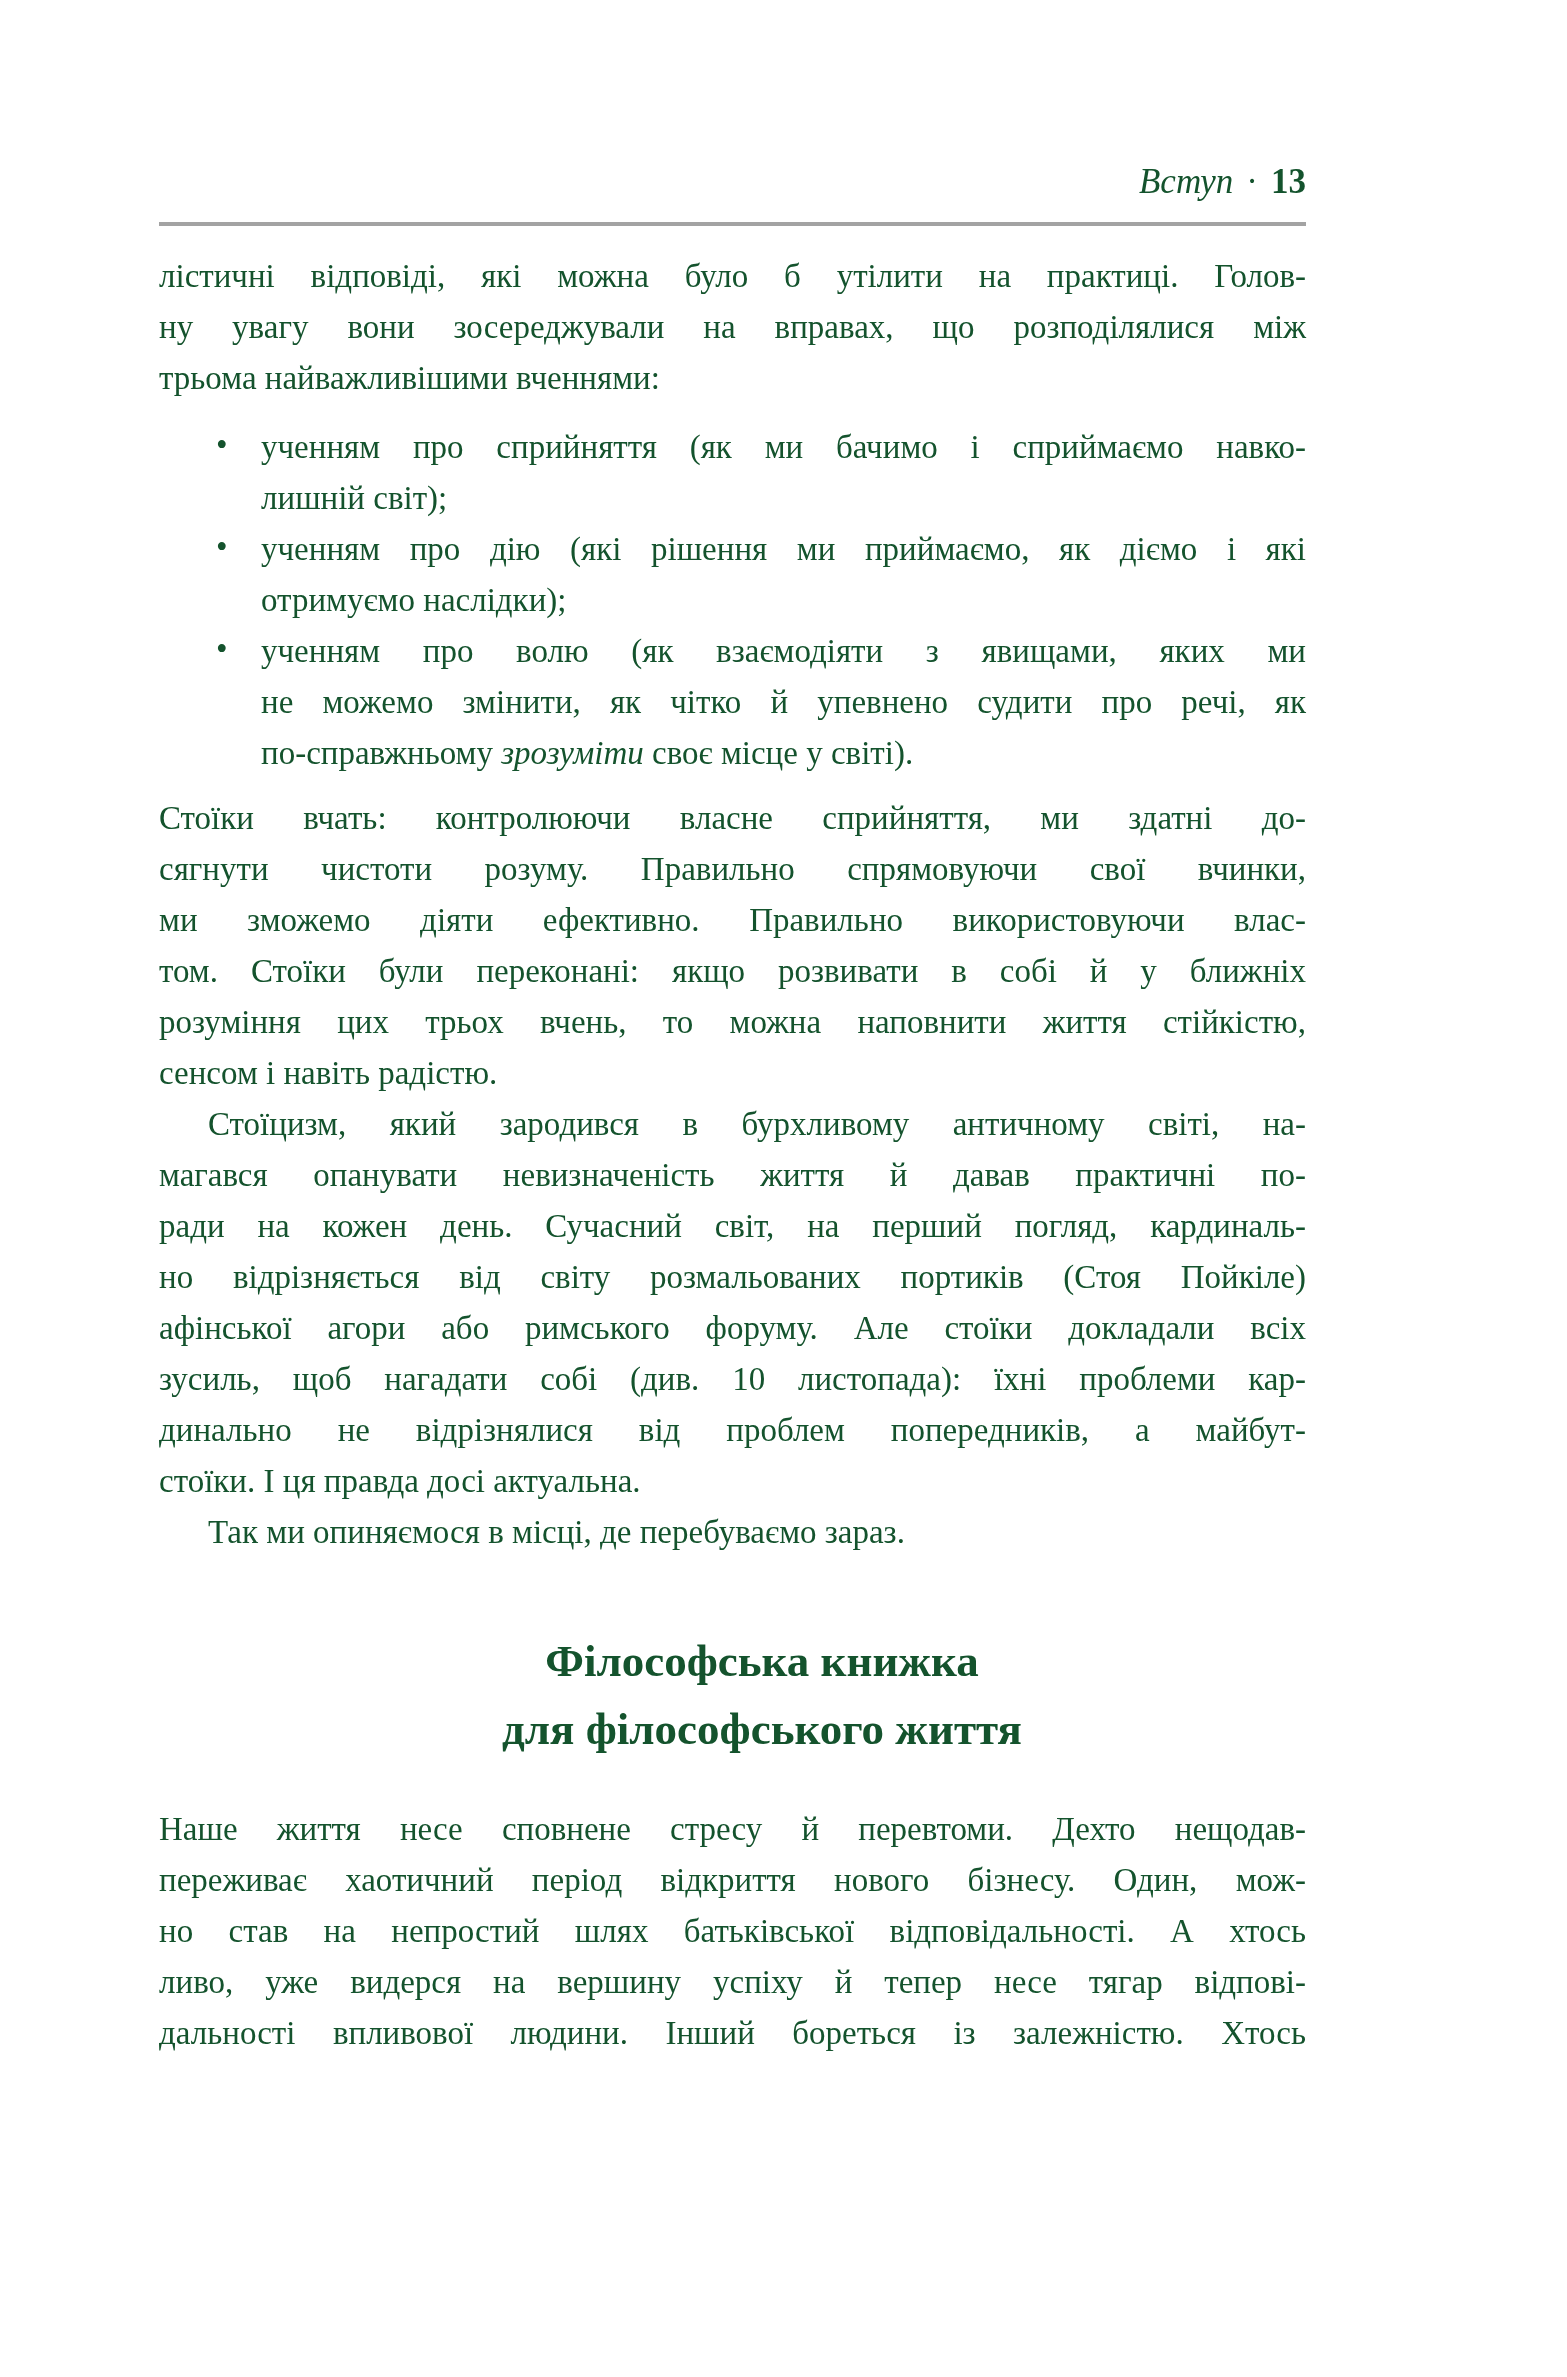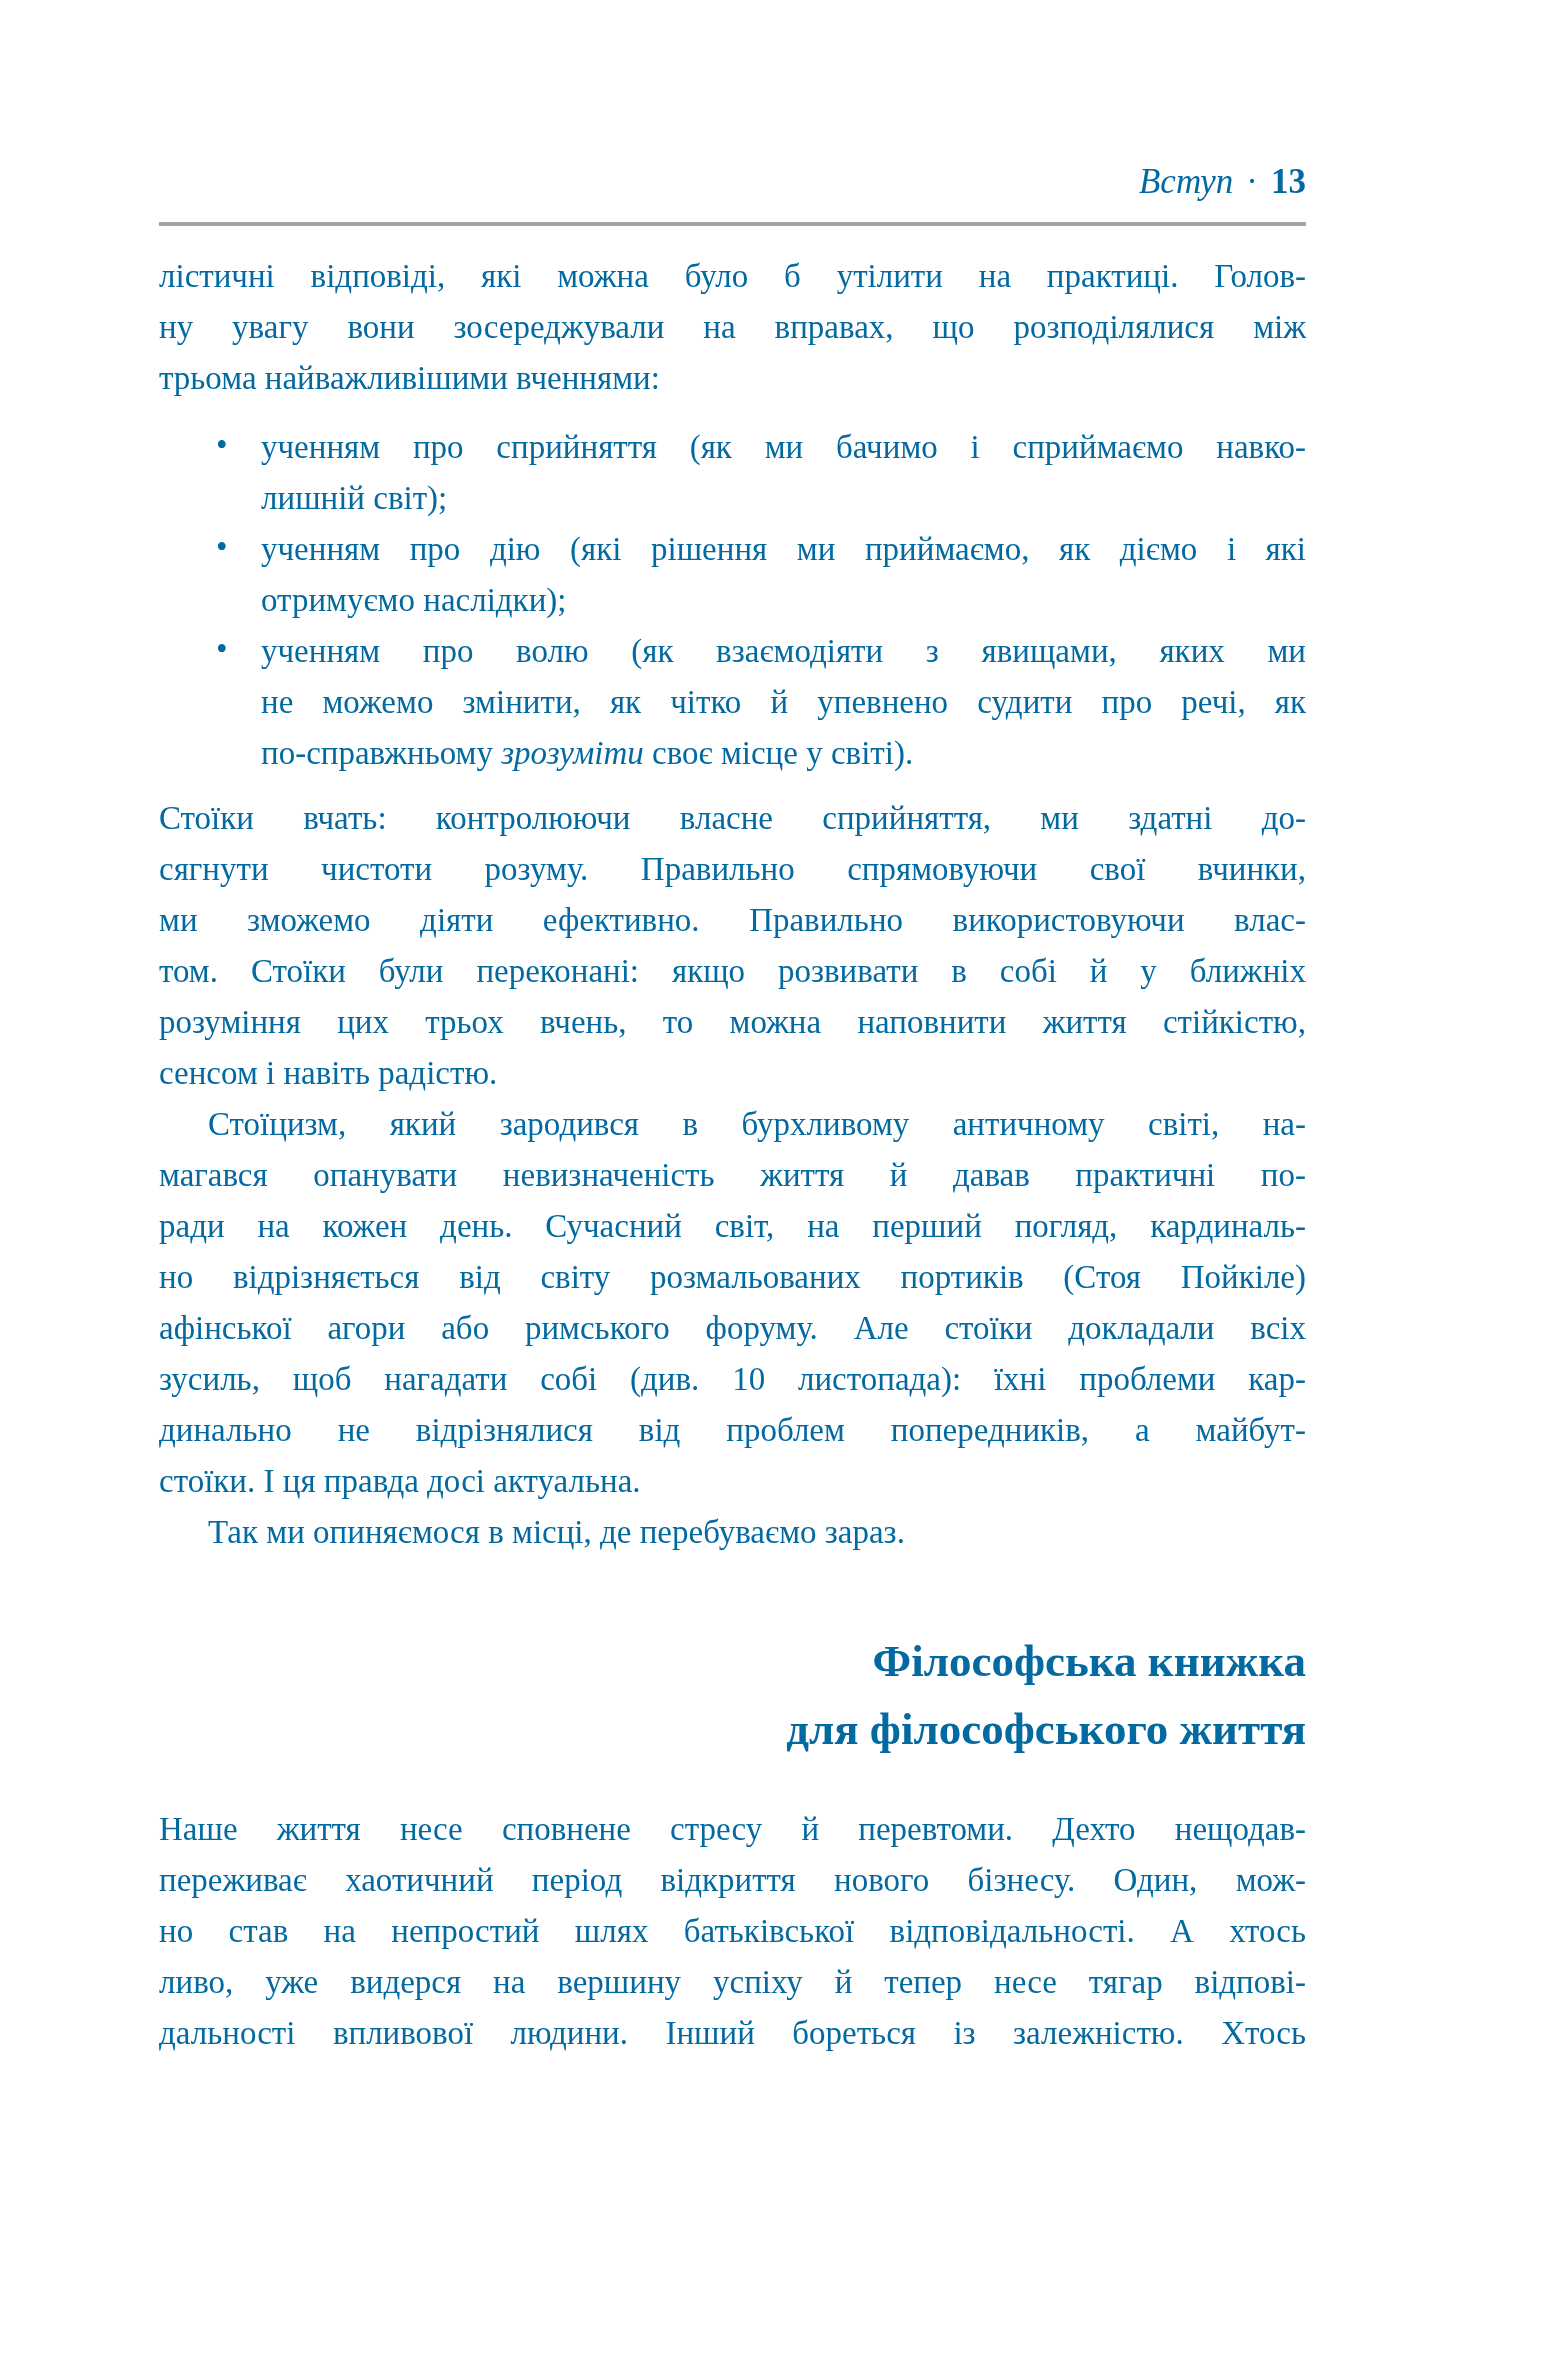--- a/index.html
+++ b/index.html
@@ -7,21 +7,21 @@
     padding: 0;
     background: #e8e8e8;
   }
   .page {
     position: relative;
     width: 1567px;
     height: 2377px;
     margin: 0 auto;
     background: #ffffff;
     font-family: "Liberation Serif", "DejaVu Serif", serif;
-    color: #0369a1;
+    color: #14532d;
     overflow: hidden;
   }
   .content {
     position: absolute;
     left: 159px;
     top: 0;
     width: 1147px;
   }
   
   .running-head {
@@ -77,21 +77,21 @@
     top: -1.6px;
     font-size: 33px;
   }
   .section-heading {
     margin: 69px 0 41px 59px;
     font-size: 45px;
     font-weight: 700;
     line-height: 68px;
   }
   .section-heading .line {
-    text-align: right;
+    text-align: center;
     text-align-last: auto;
   }
   em {
   }
 </style>
 </head>
 <body>
 
 <div class="page">
   <div class="content">

